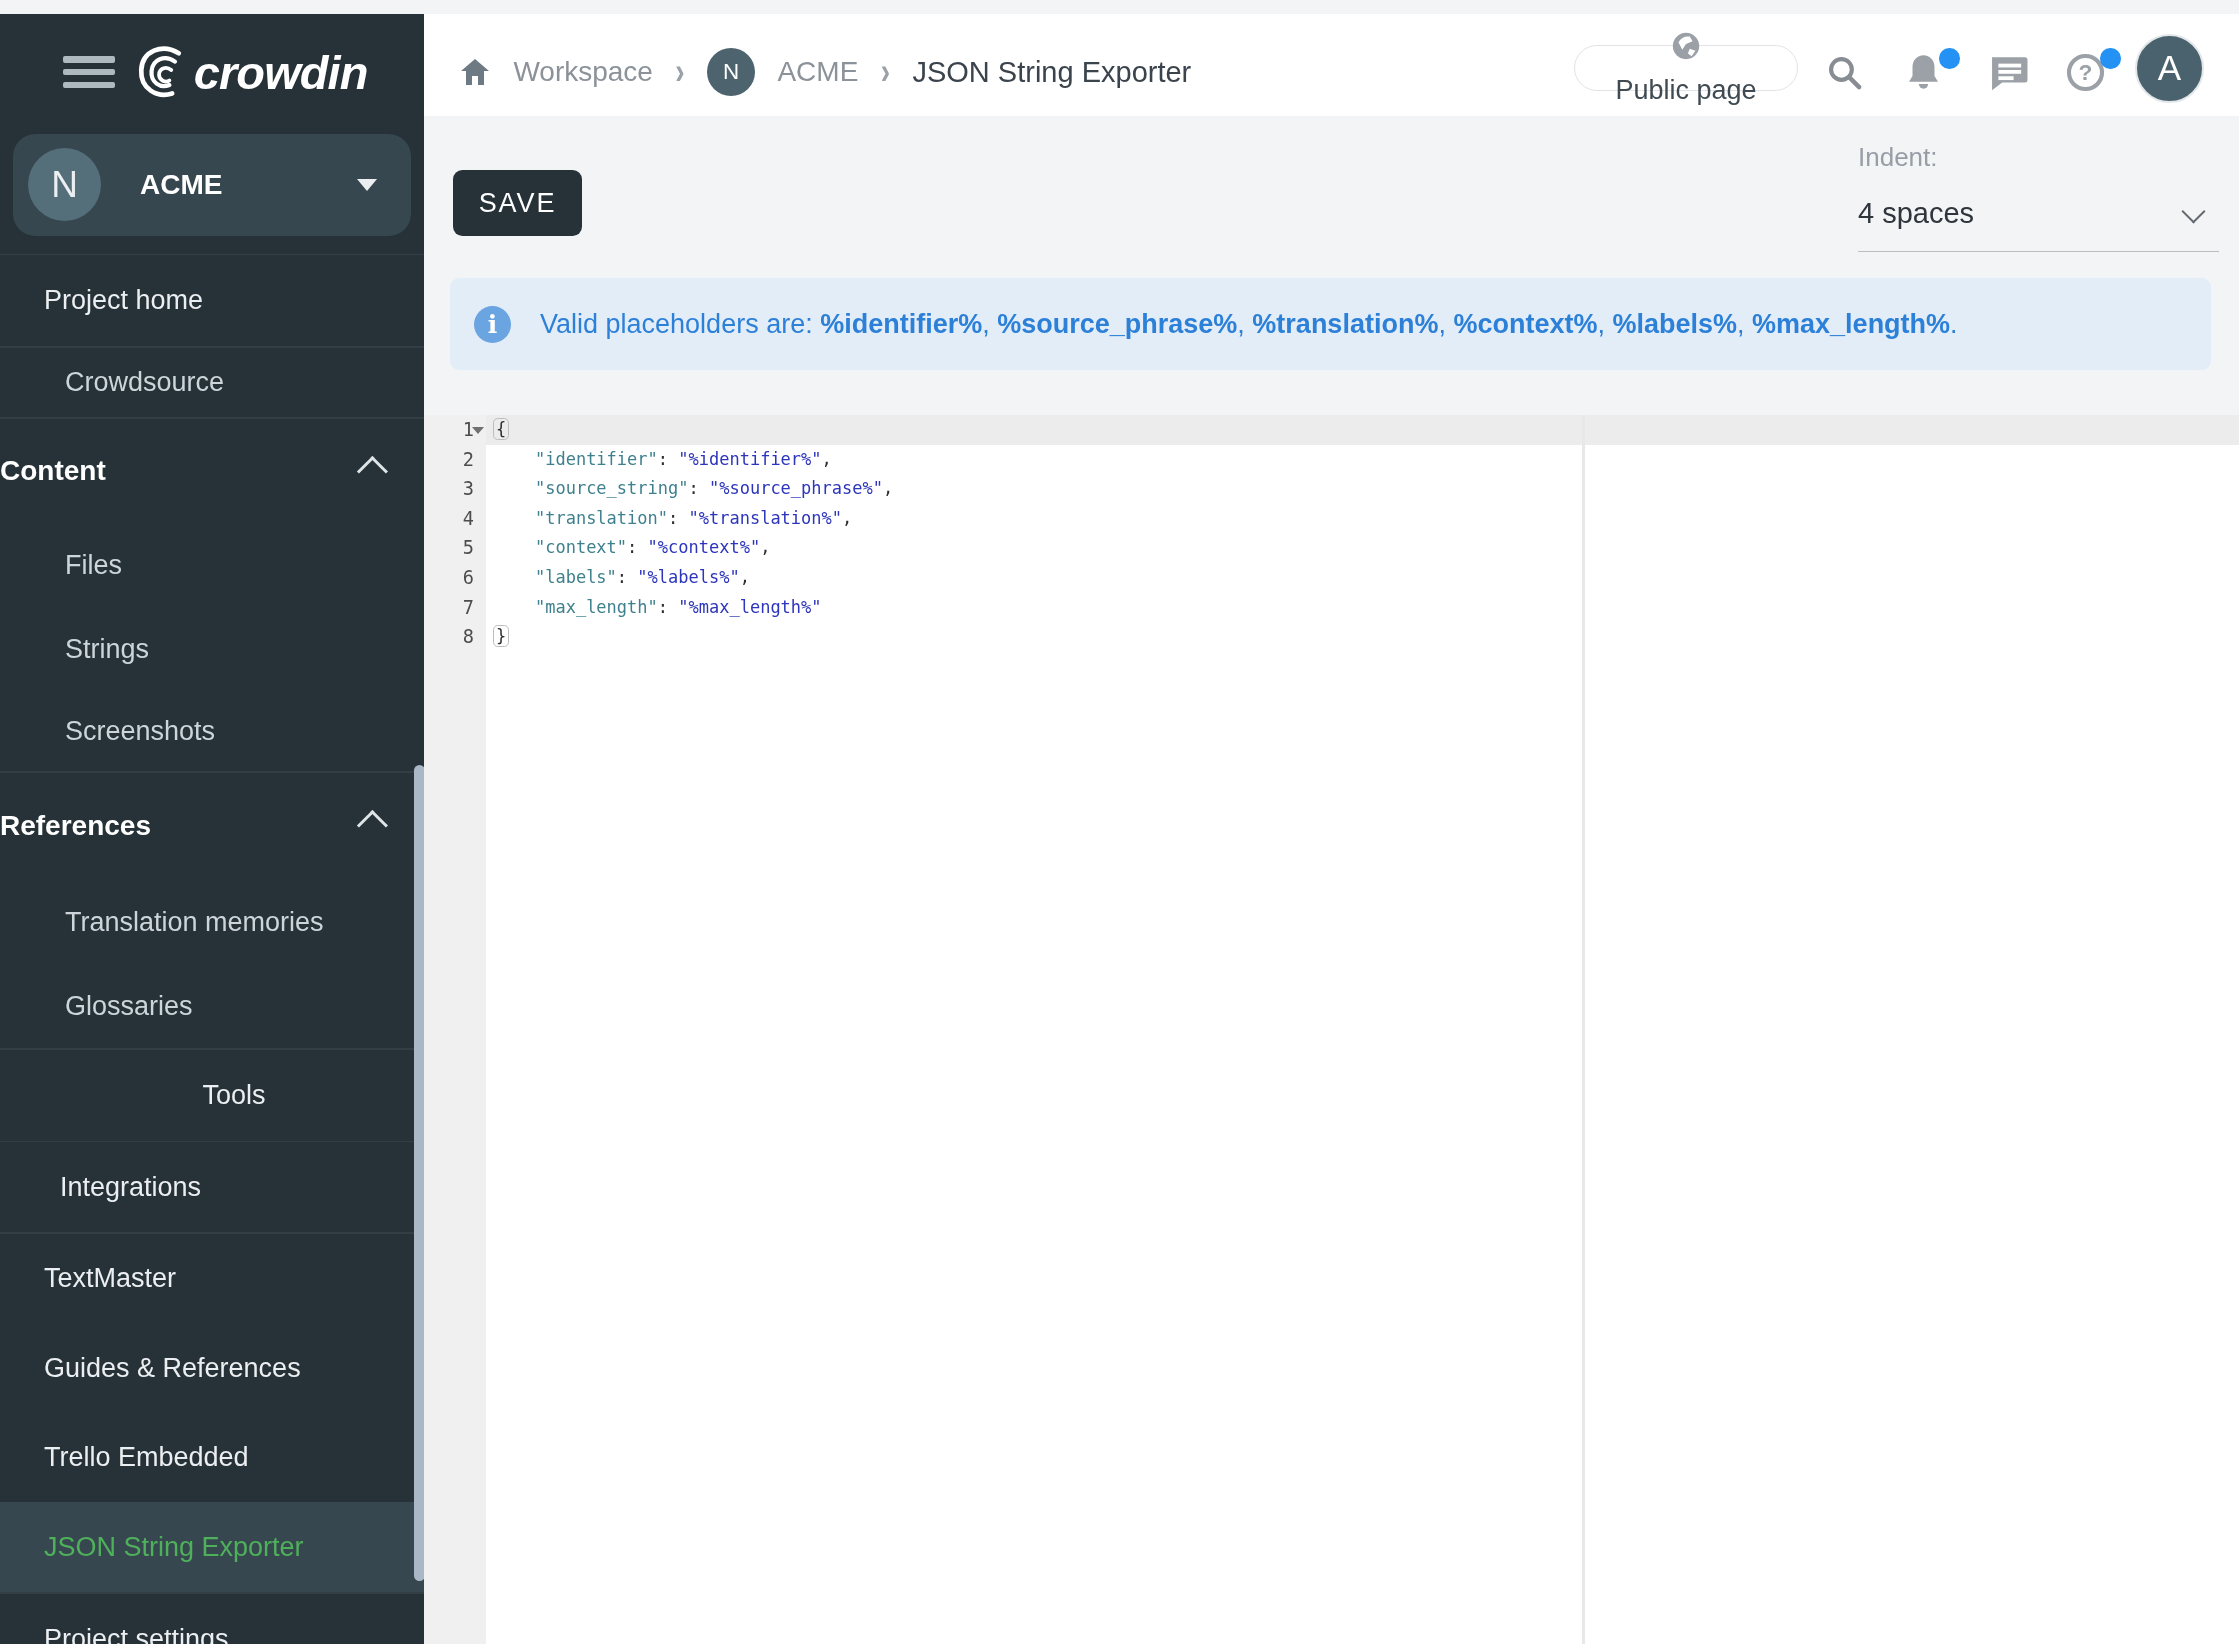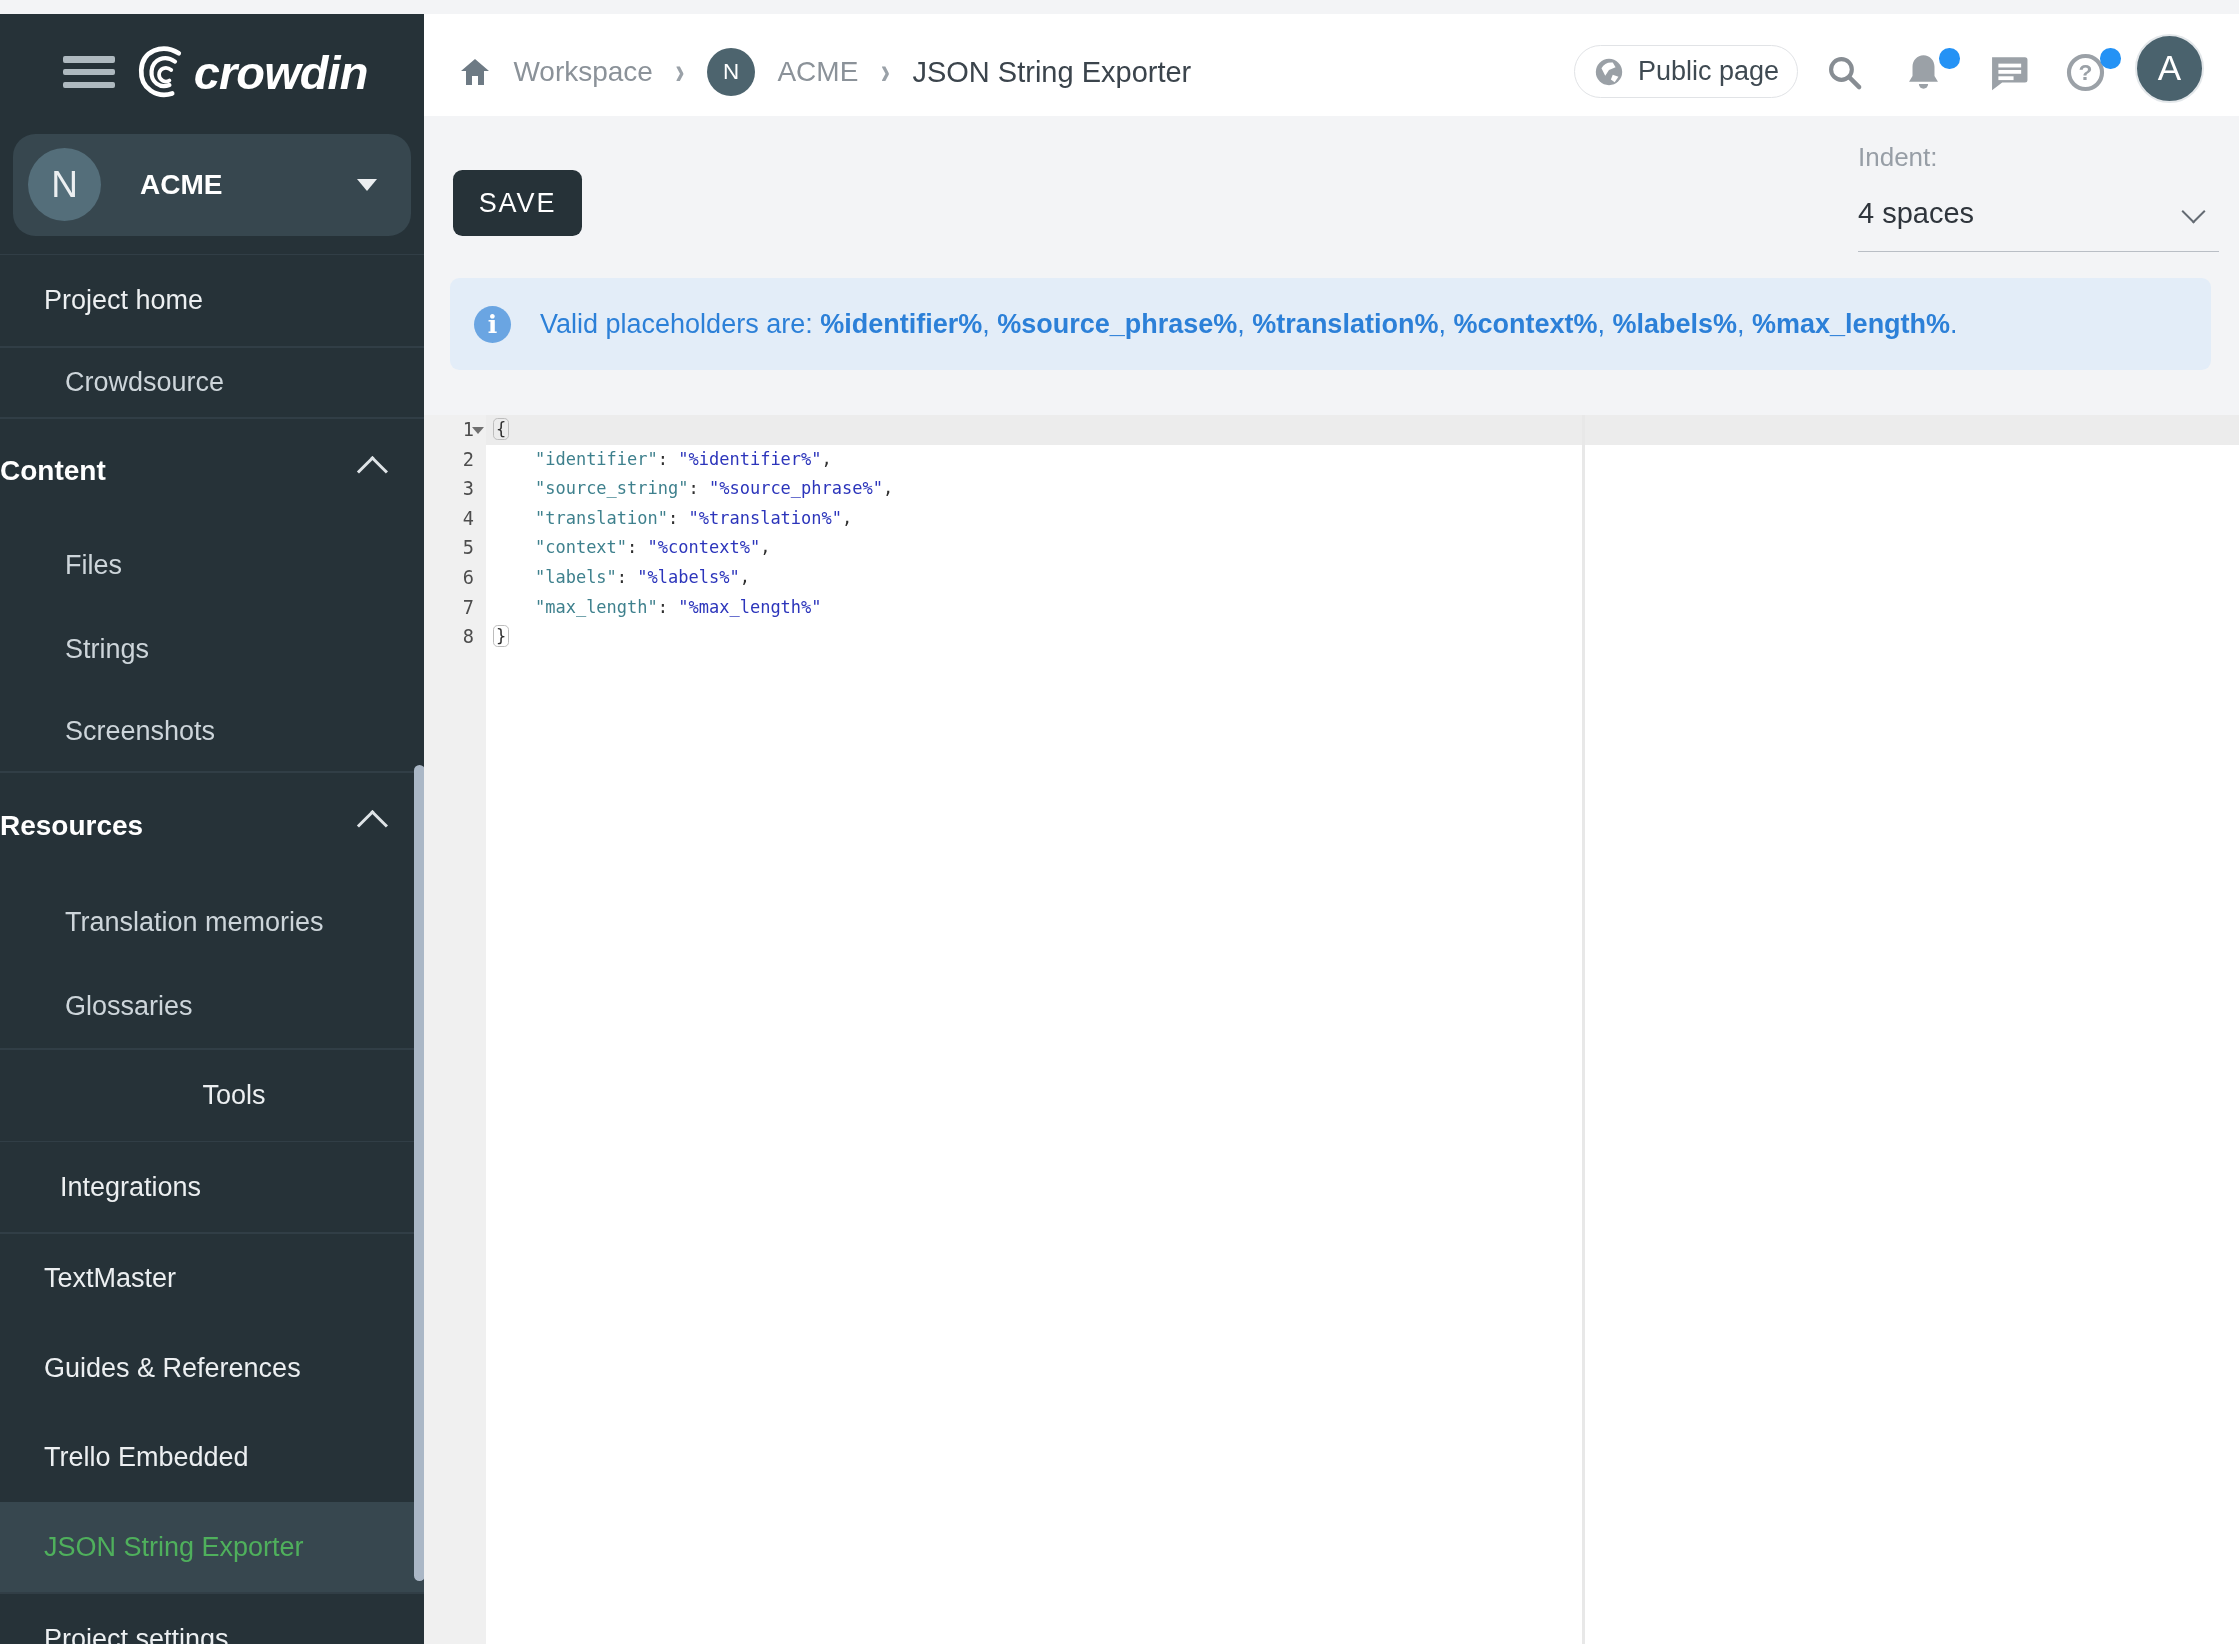--- a/index.html
+++ b/index.html
@@ -11,22 +11,22 @@
   .hamburger{margin-left:63px;width:52px;height:32px;display:flex;flex-direction:column;justify-content:space-between;cursor:pointer;}
   .hamburger span{display:block;height:6.5px;border-radius:1.9px;background:#aeb9bf;}
   .logo{display:flex;align-items:center;margin-left:15px;}
   .logo-text{color:#fff;font-size:47px;font-weight:700;font-style:italic;letter-spacing:-0.9px;margin-left:3.7px;}
   .crumbs{position:absolute;left:459px;top:0;height:116px;display:flex;align-items:center;gap:22.4px;}
   .crumb-link{font-size:28px;color:#8b9299;cursor:pointer;}
   .crumb-sep{font-size:28px;color:#9aa1a8;font-weight:700;transform:scaleY(1.3);}
   .crumb-badge{width:48px;height:48px;border-radius:50%;background:#4d646e;color:#fff;font-size:22.4px;
        display:flex;align-items:center;justify-content:center;}
   .crumb-current{font-size:29px;color:#3b444c;font-weight:500;}
-  .pill{position:absolute;left:1574px;top:31px;width:224px;height:53px;border:1.9px solid #e1e3e6;border-radius:28px;
-       background:#fff;display:flex;align-items:center;justify-content:center;gap:13px;cursor:pointer;box-sizing:border-box;}
+  .pill{position:absolute;left:1574px;top:31px;width:224px;height:46px;border:1.9px solid #e1e3e6;border-radius:28px;
+       background:#fff;display:flex;align-items:center;justify-content:center;gap:13px;cursor:pointer;box-sizing:border-box;flex-direction:column;}
   .pill-label{font-size:27px;font-weight:500;color:#3f4a52;}
   .tb-icon{position:absolute;top:0;height:116px;display:flex;align-items:center;cursor:pointer;}
   .dot{position:absolute;width:20.5px;height:20.5px;border-radius:50%;background:#2492f5;}
   .avatar{position:absolute;left:2135px;top:19.6px;width:69px;height:69px;border-radius:50%;background:#4a626d;
        border:2.8px solid #e3e7ea;box-sizing:border-box;color:#fff;font-size:35px;
        display:flex;align-items:center;justify-content:center;cursor:pointer;}
   
   .sidebar{position:absolute;left:0;top:116px;width:424px;height:1529px;background:#263238;}
   .org-card{position:absolute;left:13px;top:17.7px;width:398px;height:102px;background:#37474f;border-radius:22.4px;
        display:flex;align-items:center;cursor:pointer;}
@@ -184,21 +184,21 @@
         <span class="slabel">Files</span>
       </div>
       <div class="srow sub" style="height: 84px;">
         <span class="slabel">Strings</span>
       </div>
       <div class="srow sub" style="height: 79px;">
         <span class="slabel">Screenshots</span>
       </div>
       <div class="sdiv"></div>
       <div class="srow section" style="height: 107px;">
-        <span class="slabel">Resources</span>
+        <span class="slabel">References</span>
         <span class="chev-up"></span>
       </div>
       <div class="srow sub" style="height: 85px;">
         <span class="slabel">Translation memories</span>
       </div>
       <div class="srow sub" style="height: 83px;">
         <span class="slabel">Glossaries</span>
       </div>
       <div class="sdiv"></div>
       <div class="srow top" style="height: 91px; justify-content: center;">

